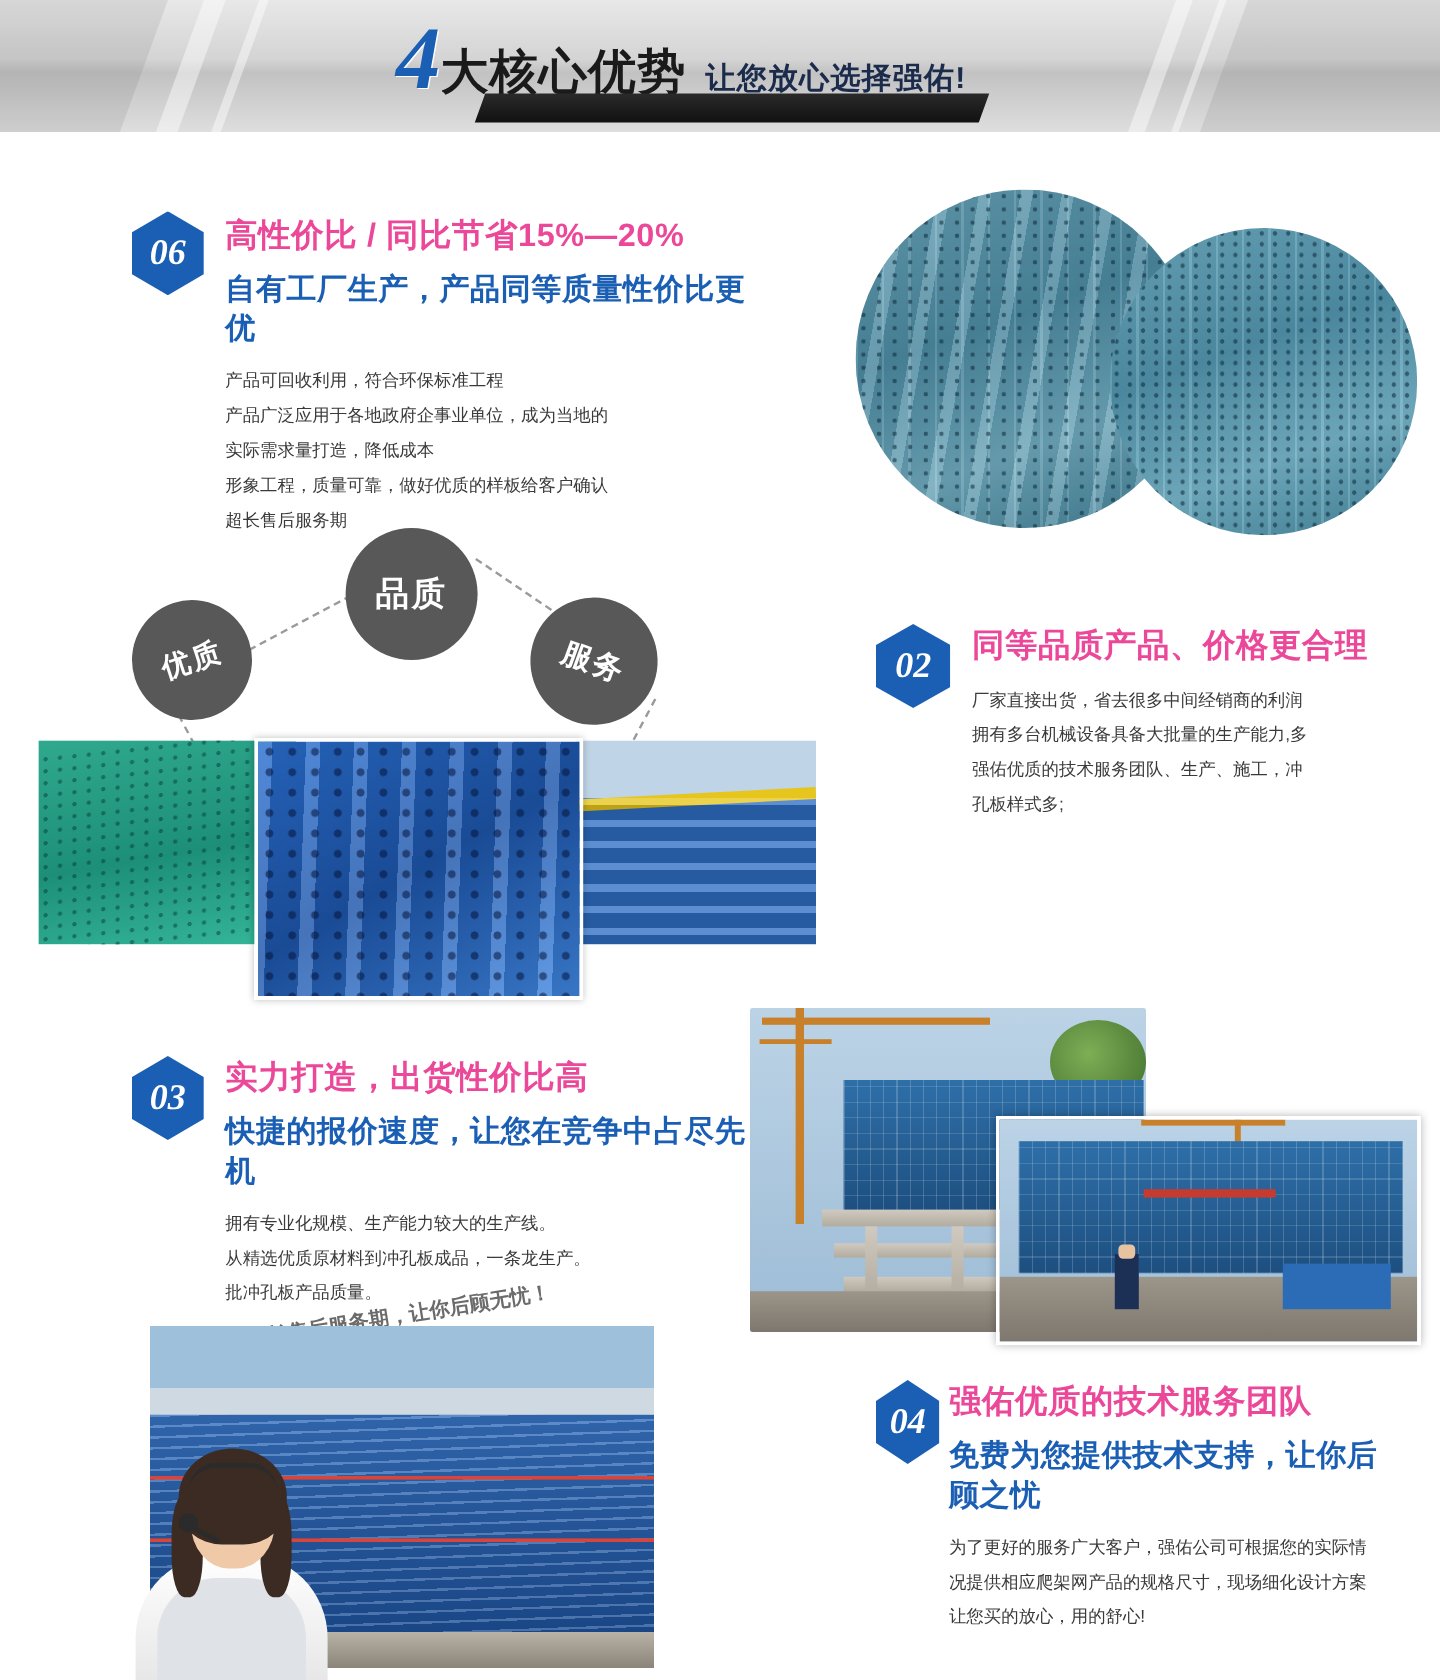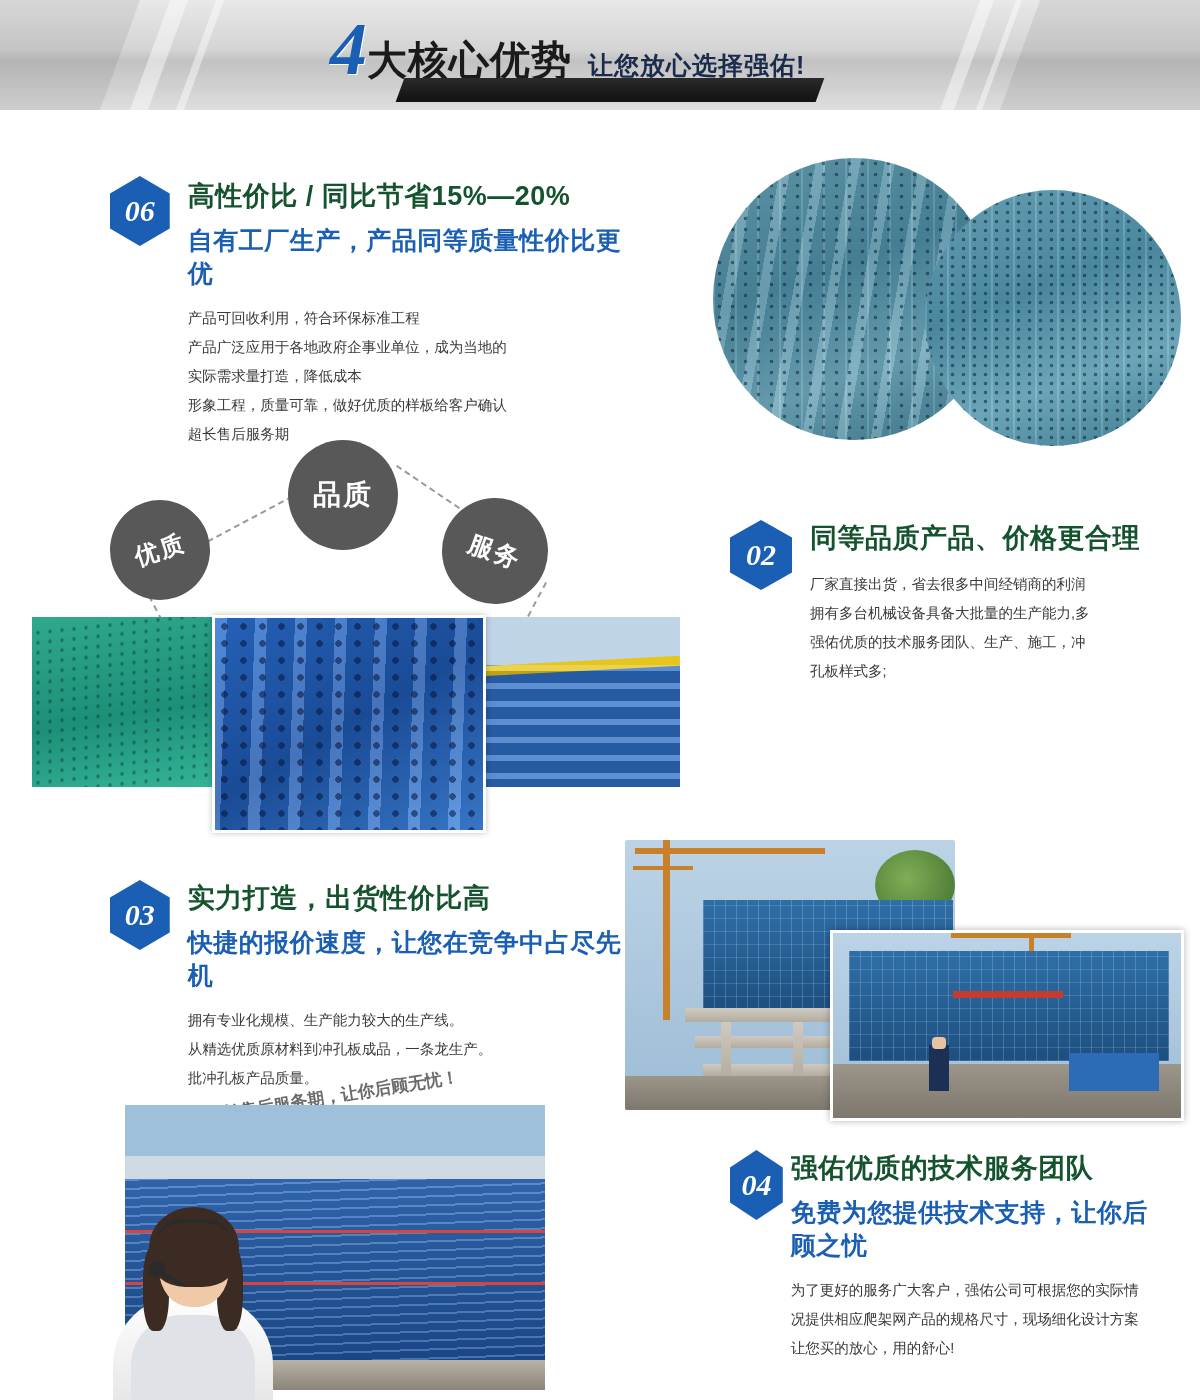--- a/index.html
+++ b/index.html
@@ -105,21 +105,21 @@
     font-weight: bold;
     font-family: "Liberation Serif", serif;
     font-style: italic;
     display: flex;
     align-items: center;
     justify-content: center;
   }
   .blk-title {
     font-size: 27px;
     font-weight: bold;
-    color: #14532d;
+    color: #ec4899;
     letter-spacing: 0.5px;
   }
   .blk-subtitle {
     font-size: 25px;
     font-weight: bold;
     color: #1a5fb4;
     margin-top: 10px;
     letter-spacing: 0.5px;
   }
   .blk-body {

